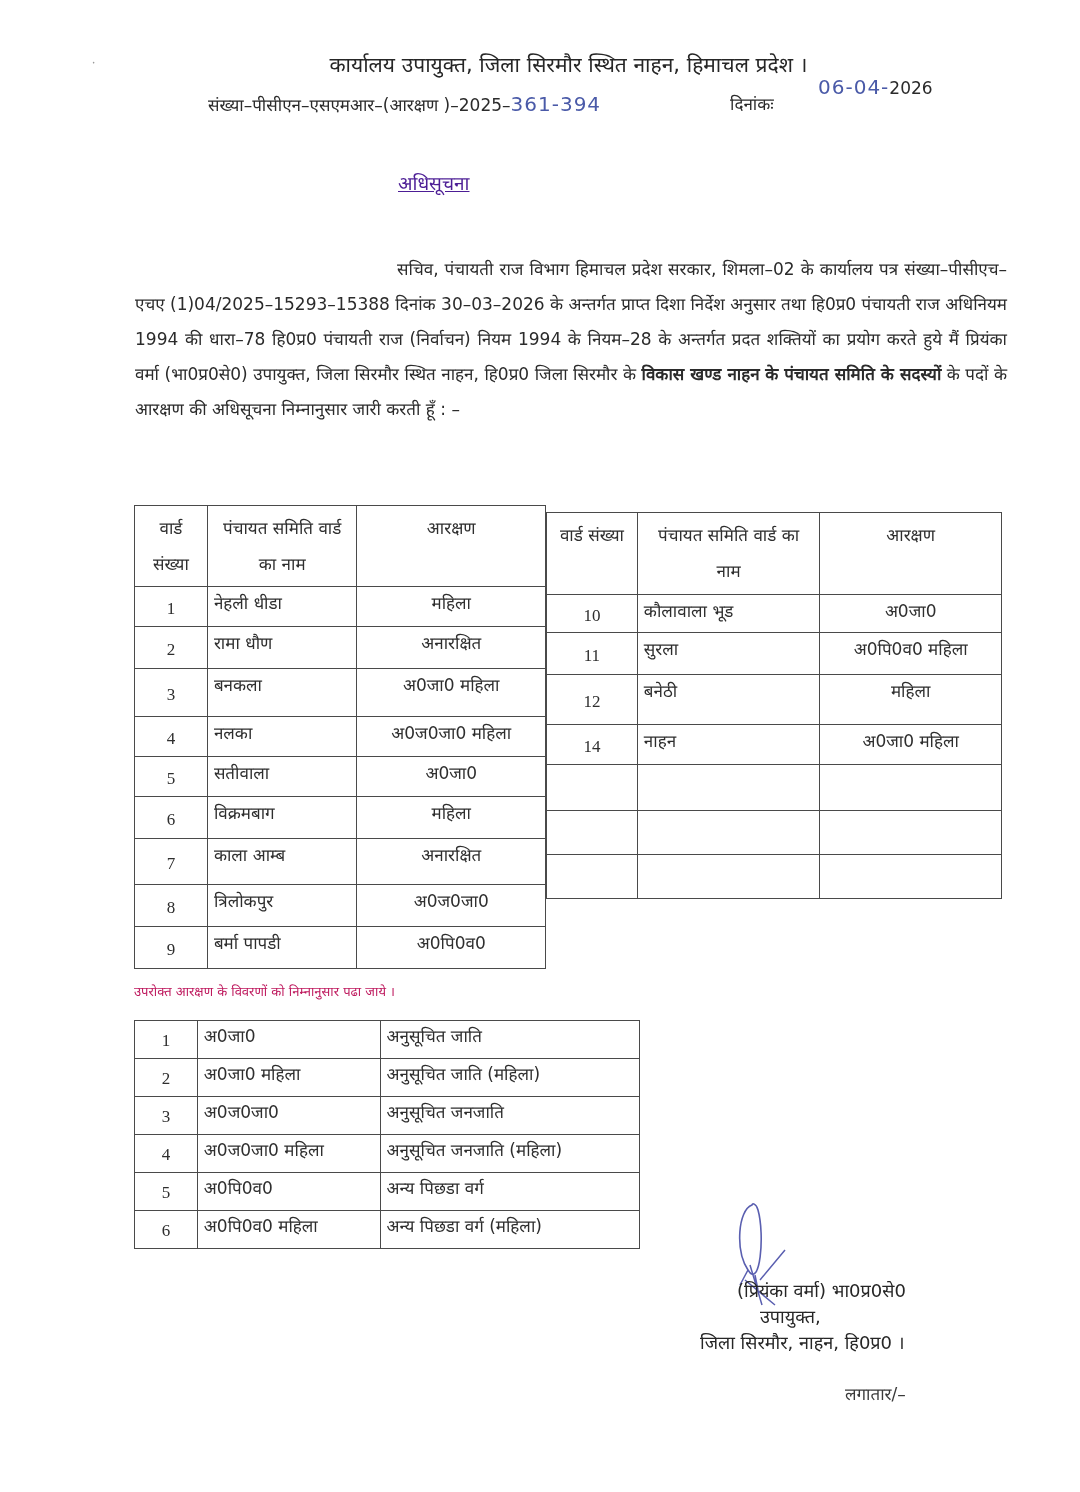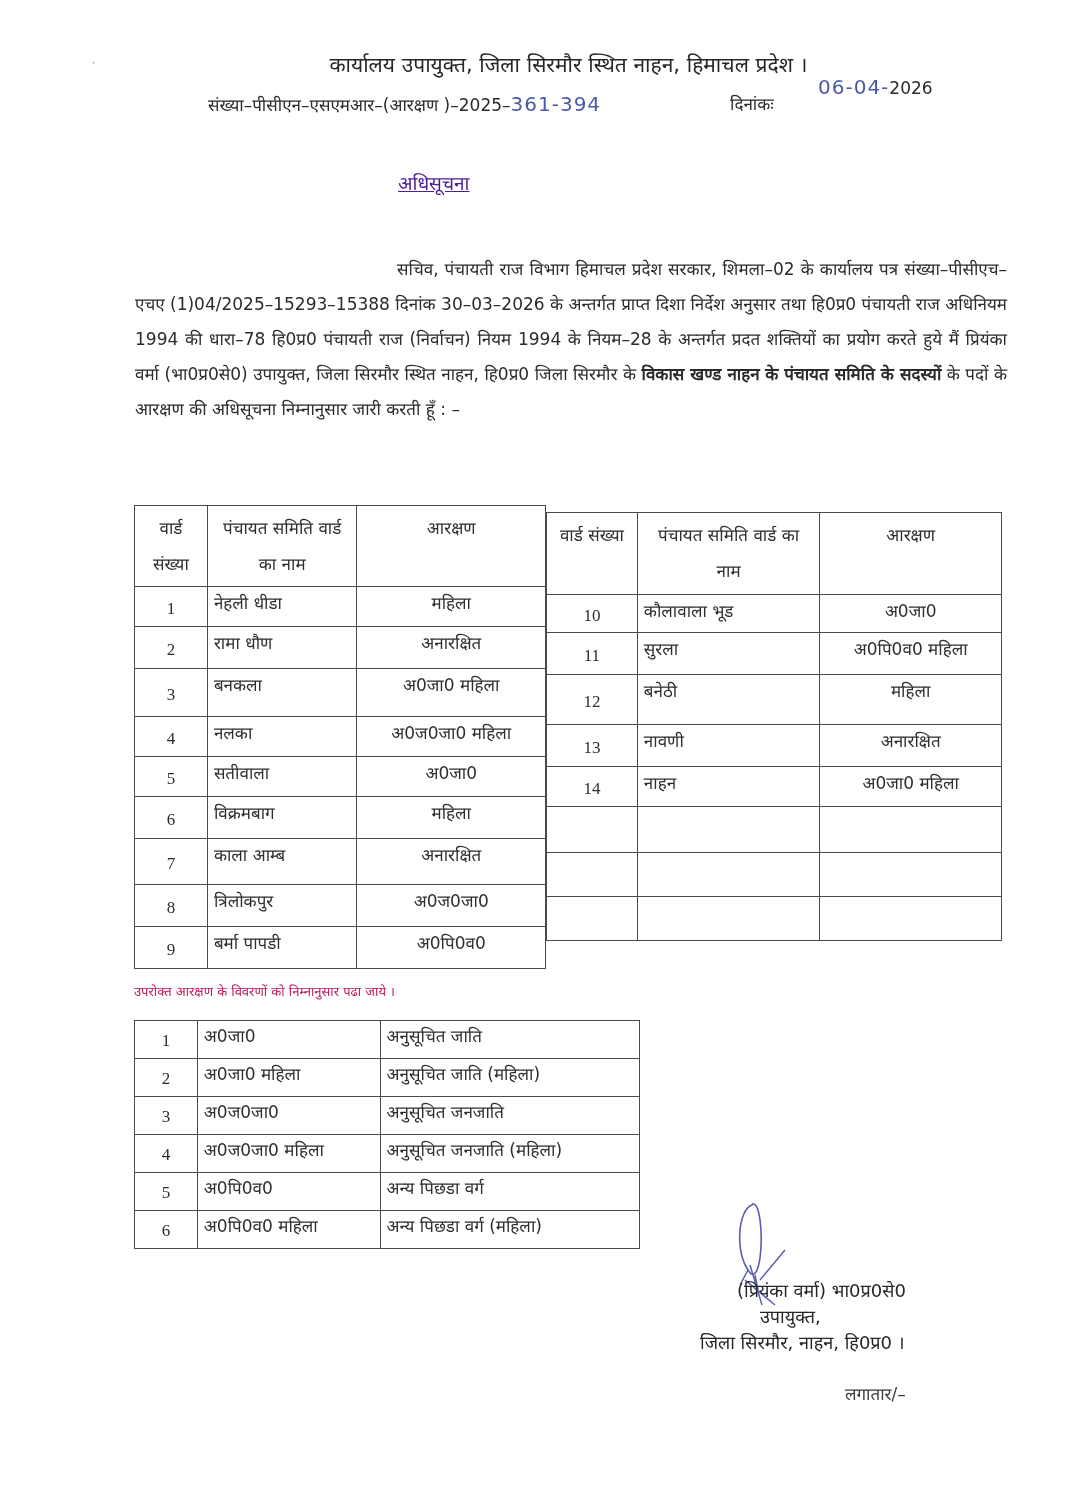--- a/index.html
+++ b/index.html
@@ -156,25 +156,20 @@
       <tr style="height: 42px;">
         <td class="num">11</td>
         <td>सुरला</td>
         <td class="c">अ0पि0व0 महिला</td>
       </tr>
       <tr style="height: 50px;">
         <td class="num">12</td>
         <td>बनेठी</td>
         <td class="c">महिला</td>
       </tr>
-      <tr style="height: 42px;">
-        <td class="num">13</td>
-        <td>नावणी</td>
-        <td class="c">अनारक्षित</td>
-      </tr>
       <tr style="height: 40px;">
         <td class="num">14</td>
         <td>नाहन</td>
         <td class="c">अ0जा0 महिला</td>
       </tr>
       <tr style="height: 46px;">
         <td class="num"></td>
         <td></td>
         <td class="c"></td>
       </tr>

